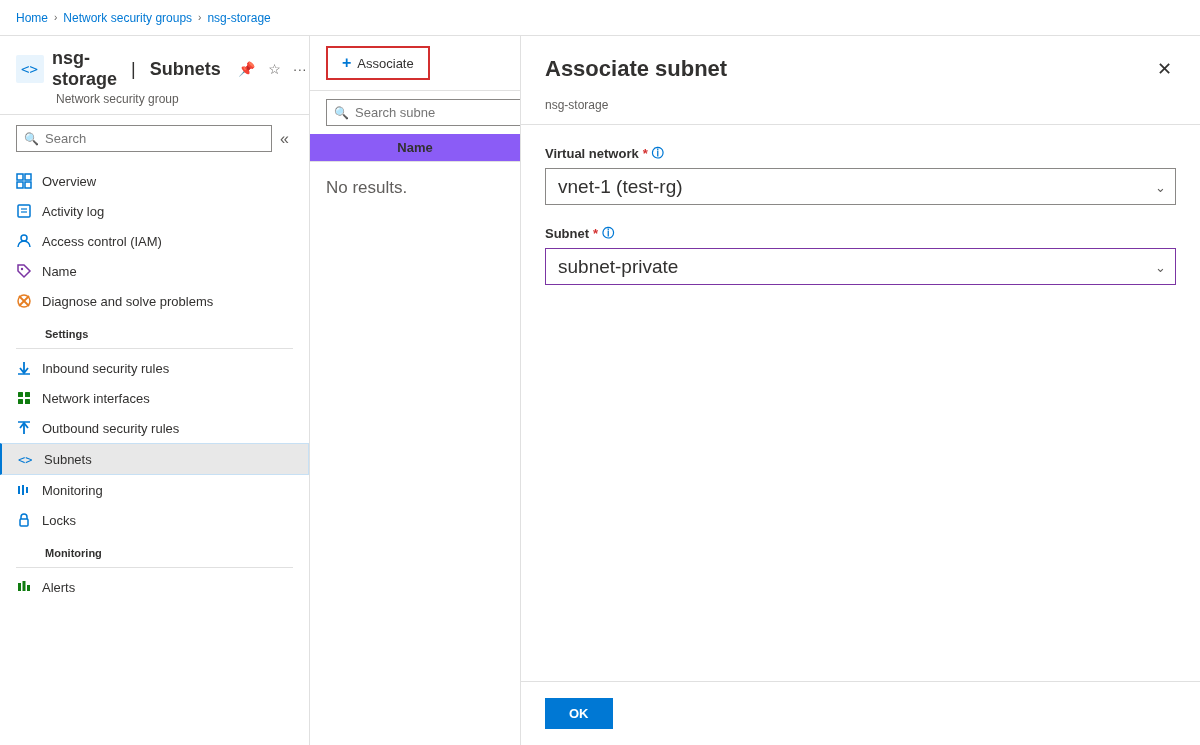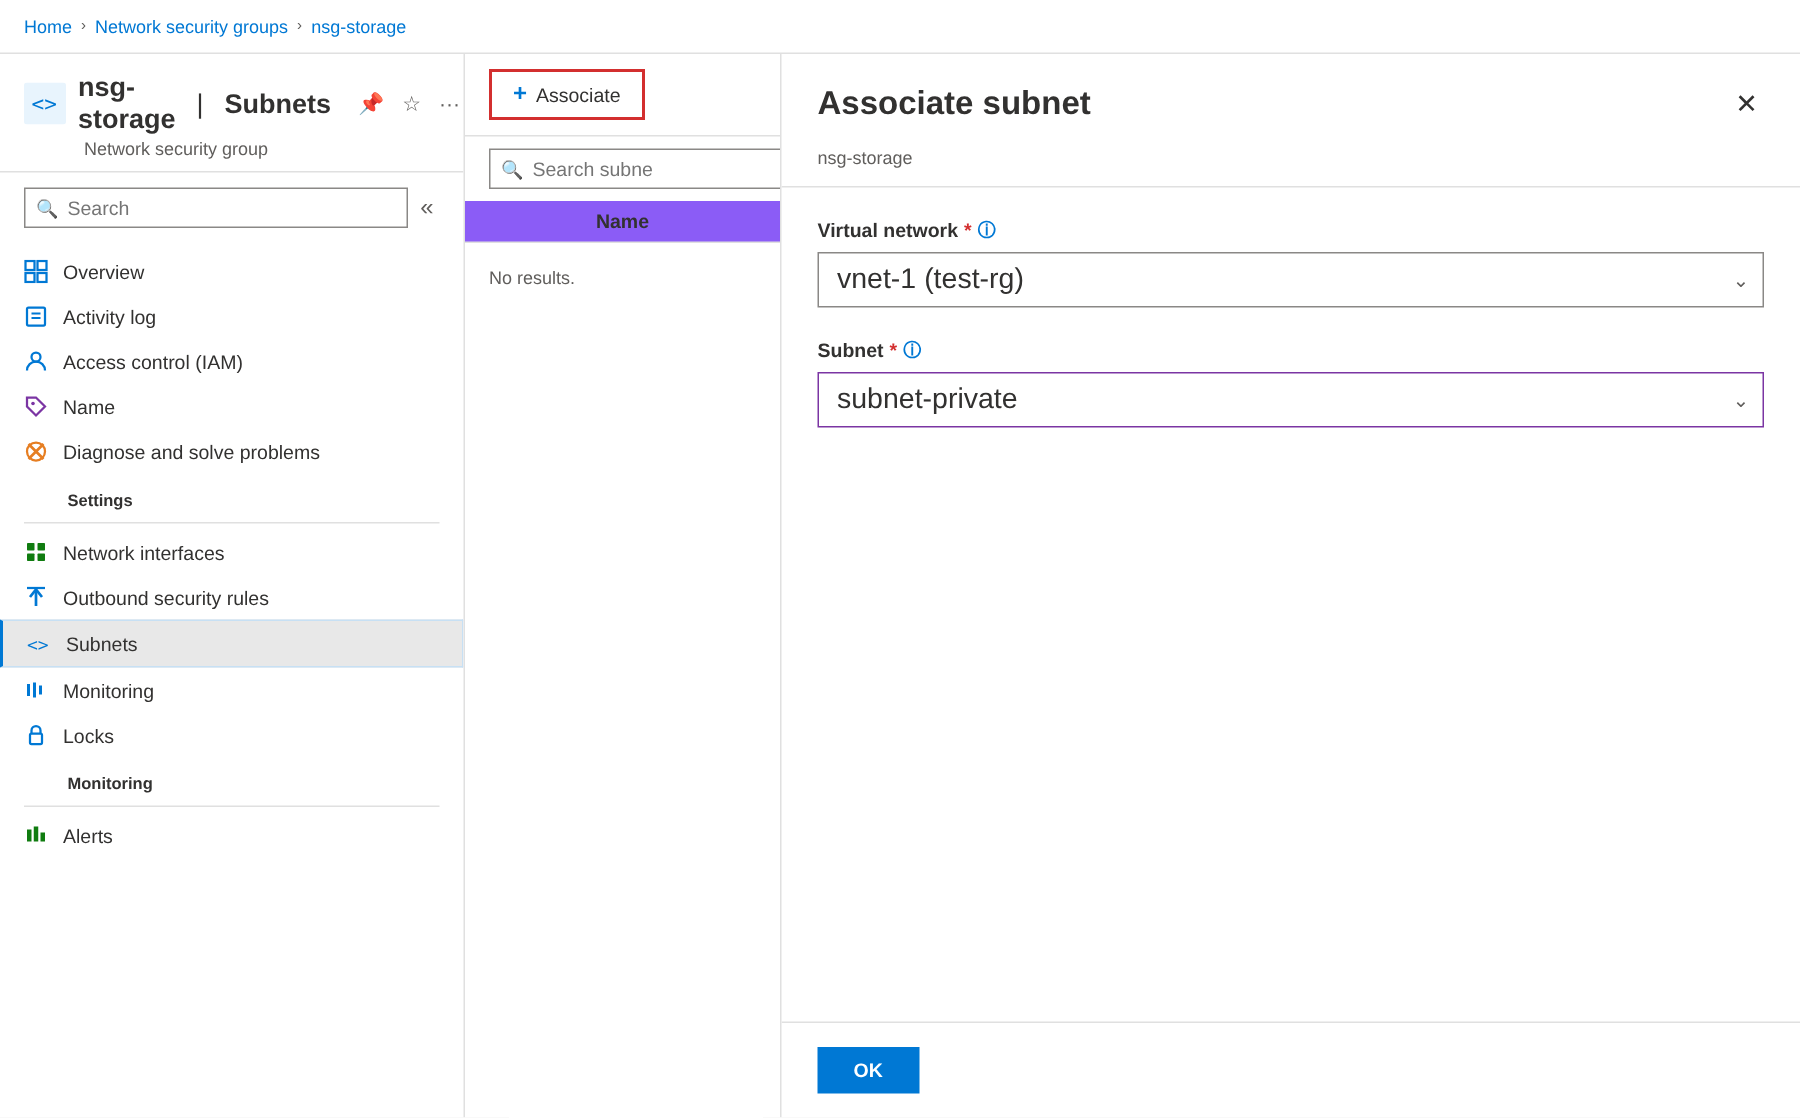--- a/index.html
+++ b/index.html
@@ -256,21 +256,21 @@
       color: #323130;
       background: #8b5cf6;
       text-align: center;
     }
 
     .table-col-name { flex: 1; }
 
     .no-results {
       padding: 16px;
       color: #605e5c;
-      font-size: 12px;
+      font-size: 17px;
     }
 
     
     .right-panel {
       width: 680px;
       background: #fff;
       border-left: 1px solid #e0e0e0;
       display: flex;
       flex-direction: column;
       overflow: hidden;
@@ -488,20 +488,30 @@
               <line x1="13" y1="3" x2="3" y2="13" stroke="#e67e22" stroke-width="1.8"></line>
               <circle cx="8" cy="8" r="6" fill="none" stroke="#e67e22" stroke-width="1.5"></circle>
             </svg>
         </span>
         <span class="nav-label">Diagnose and solve problems</span>
       </button>
 
       <div class="nav-section-label">Settings</div>
       <hr class="nav-section-divider">
 
+      <button class="nav-item">
+        <span class="nav-icon">
+          <svg width="16" height="16" viewBox="0 0 16 16">
+              <line x1="8" y1="2" x2="8" y2="12" stroke="#0078d4" stroke-width="1.8"></line>
+              <polyline points="4,8 8,13 12,8" fill="none" stroke="#0078d4" stroke-width="1.8"></polyline>
+              <line x1="2" y1="14" x2="14" y2="14" stroke="#0078d4" stroke-width="1.5"></line>
+            </svg>
+        </span>
+        <span class="nav-label">Inbound security rules</span>
+      </button>
 
       <button class="nav-item">
         <span class="nav-icon">
           <svg width="16" height="16" viewBox="0 0 16 16">
               <rect x="2" y="2" width="5" height="5" fill="#107c10" rx="0.5"></rect>
               <rect x="9" y="2" width="5" height="5" fill="#107c10" rx="0.5"></rect>
               <rect x="2" y="9" width="5" height="5" fill="#107c10" rx="0.5"></rect>
               <rect x="9" y="9" width="5" height="5" fill="#107c10" rx="0.5"></rect>
             </svg>
         </span>

